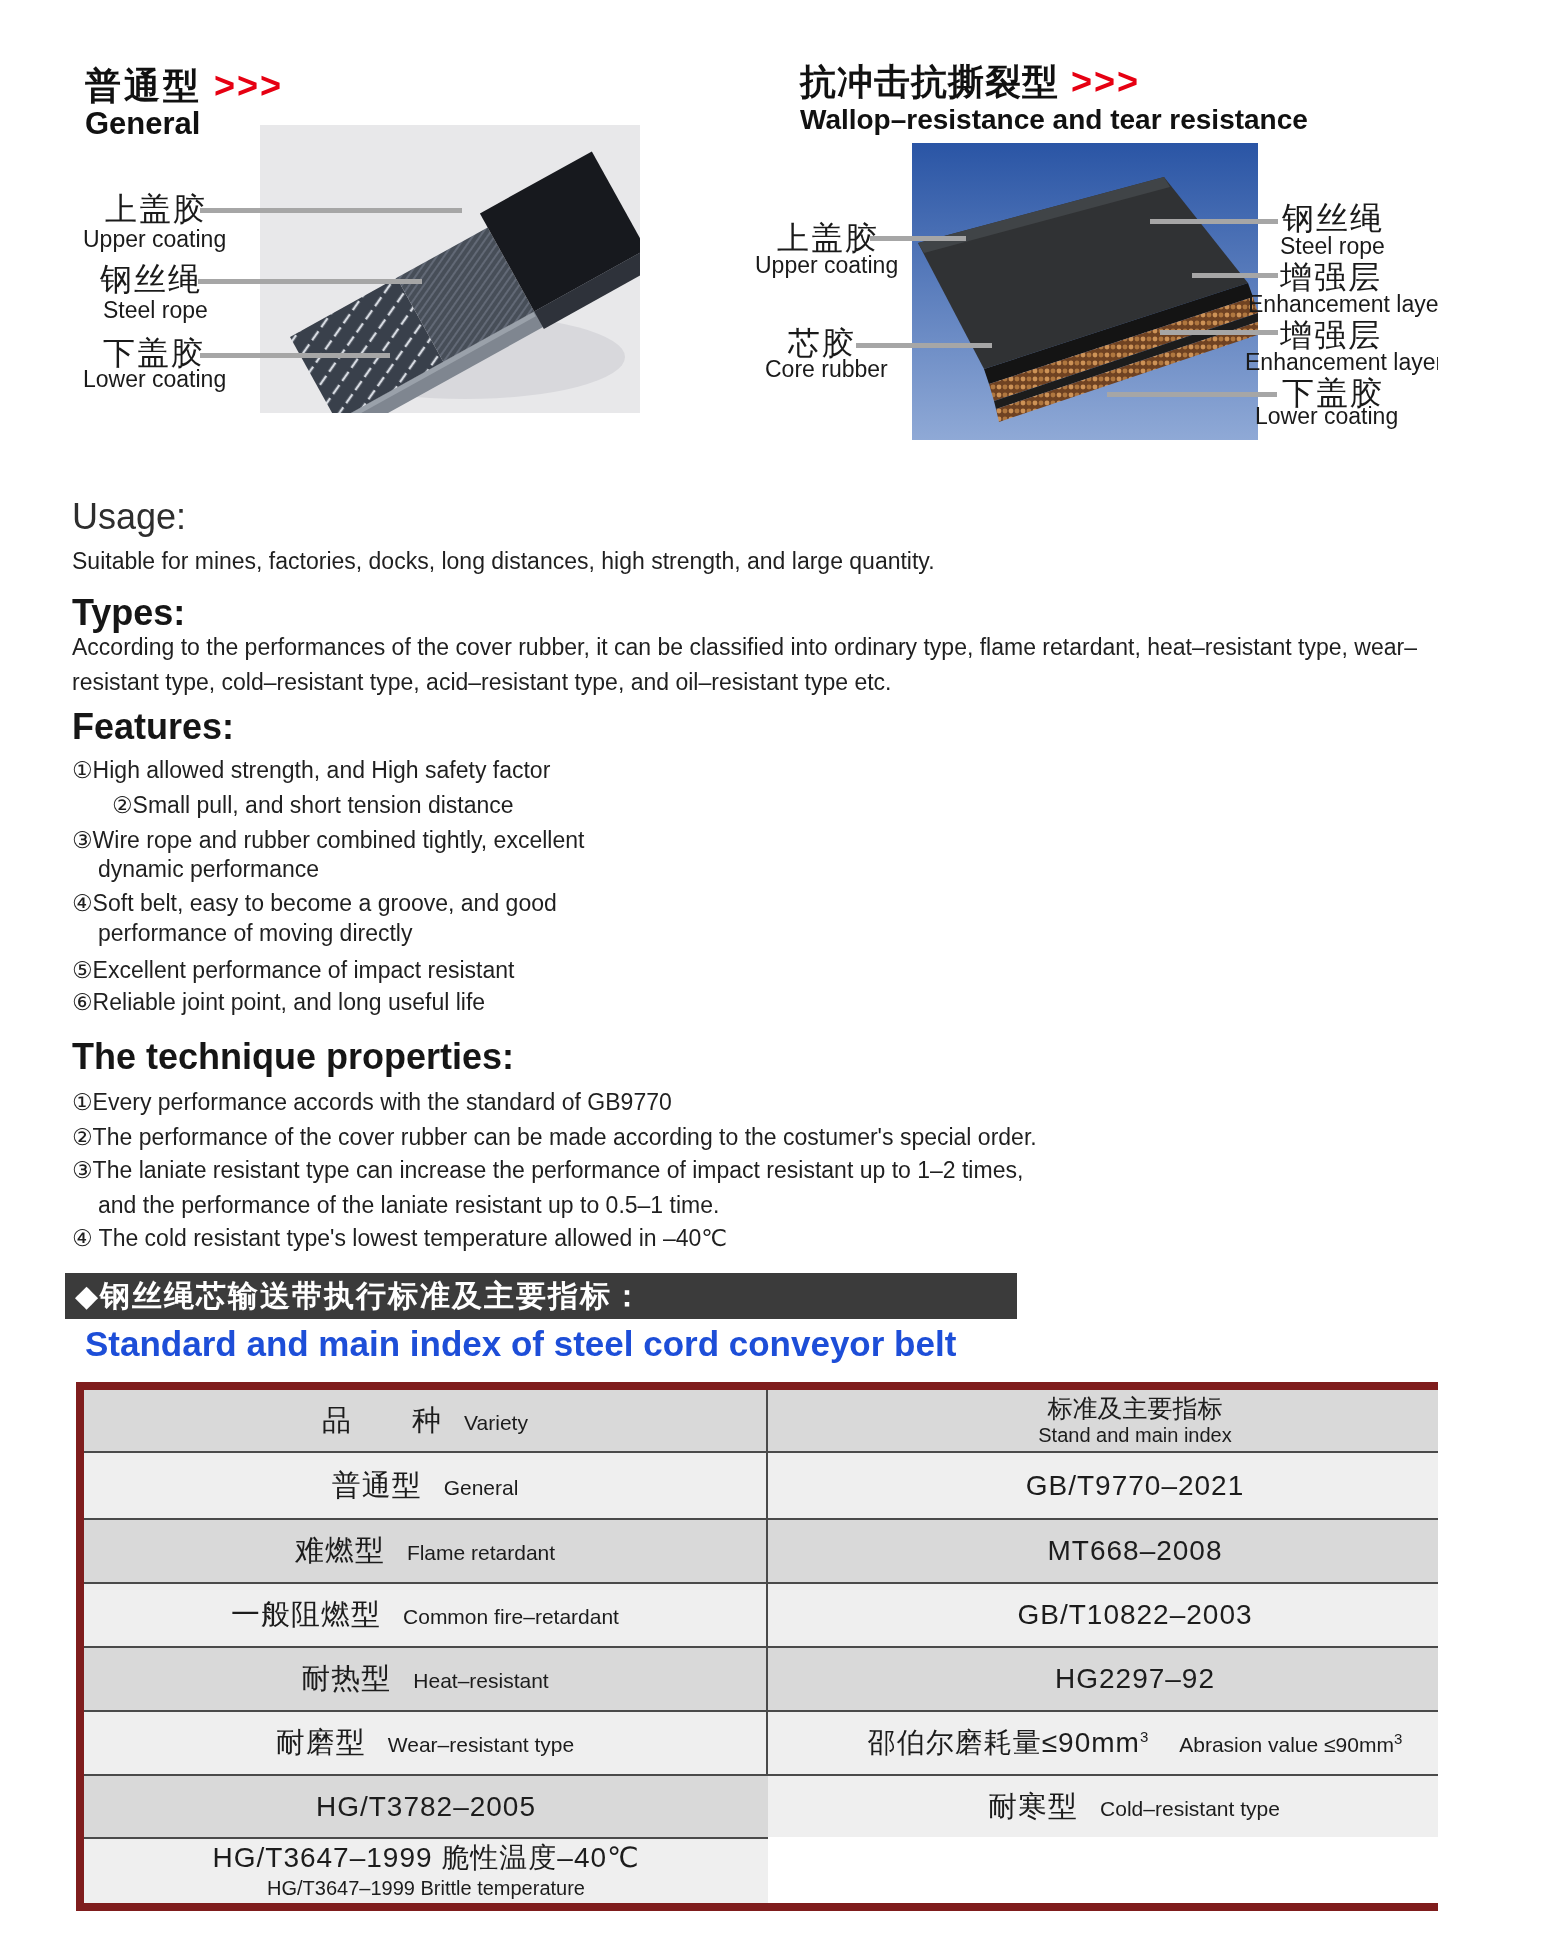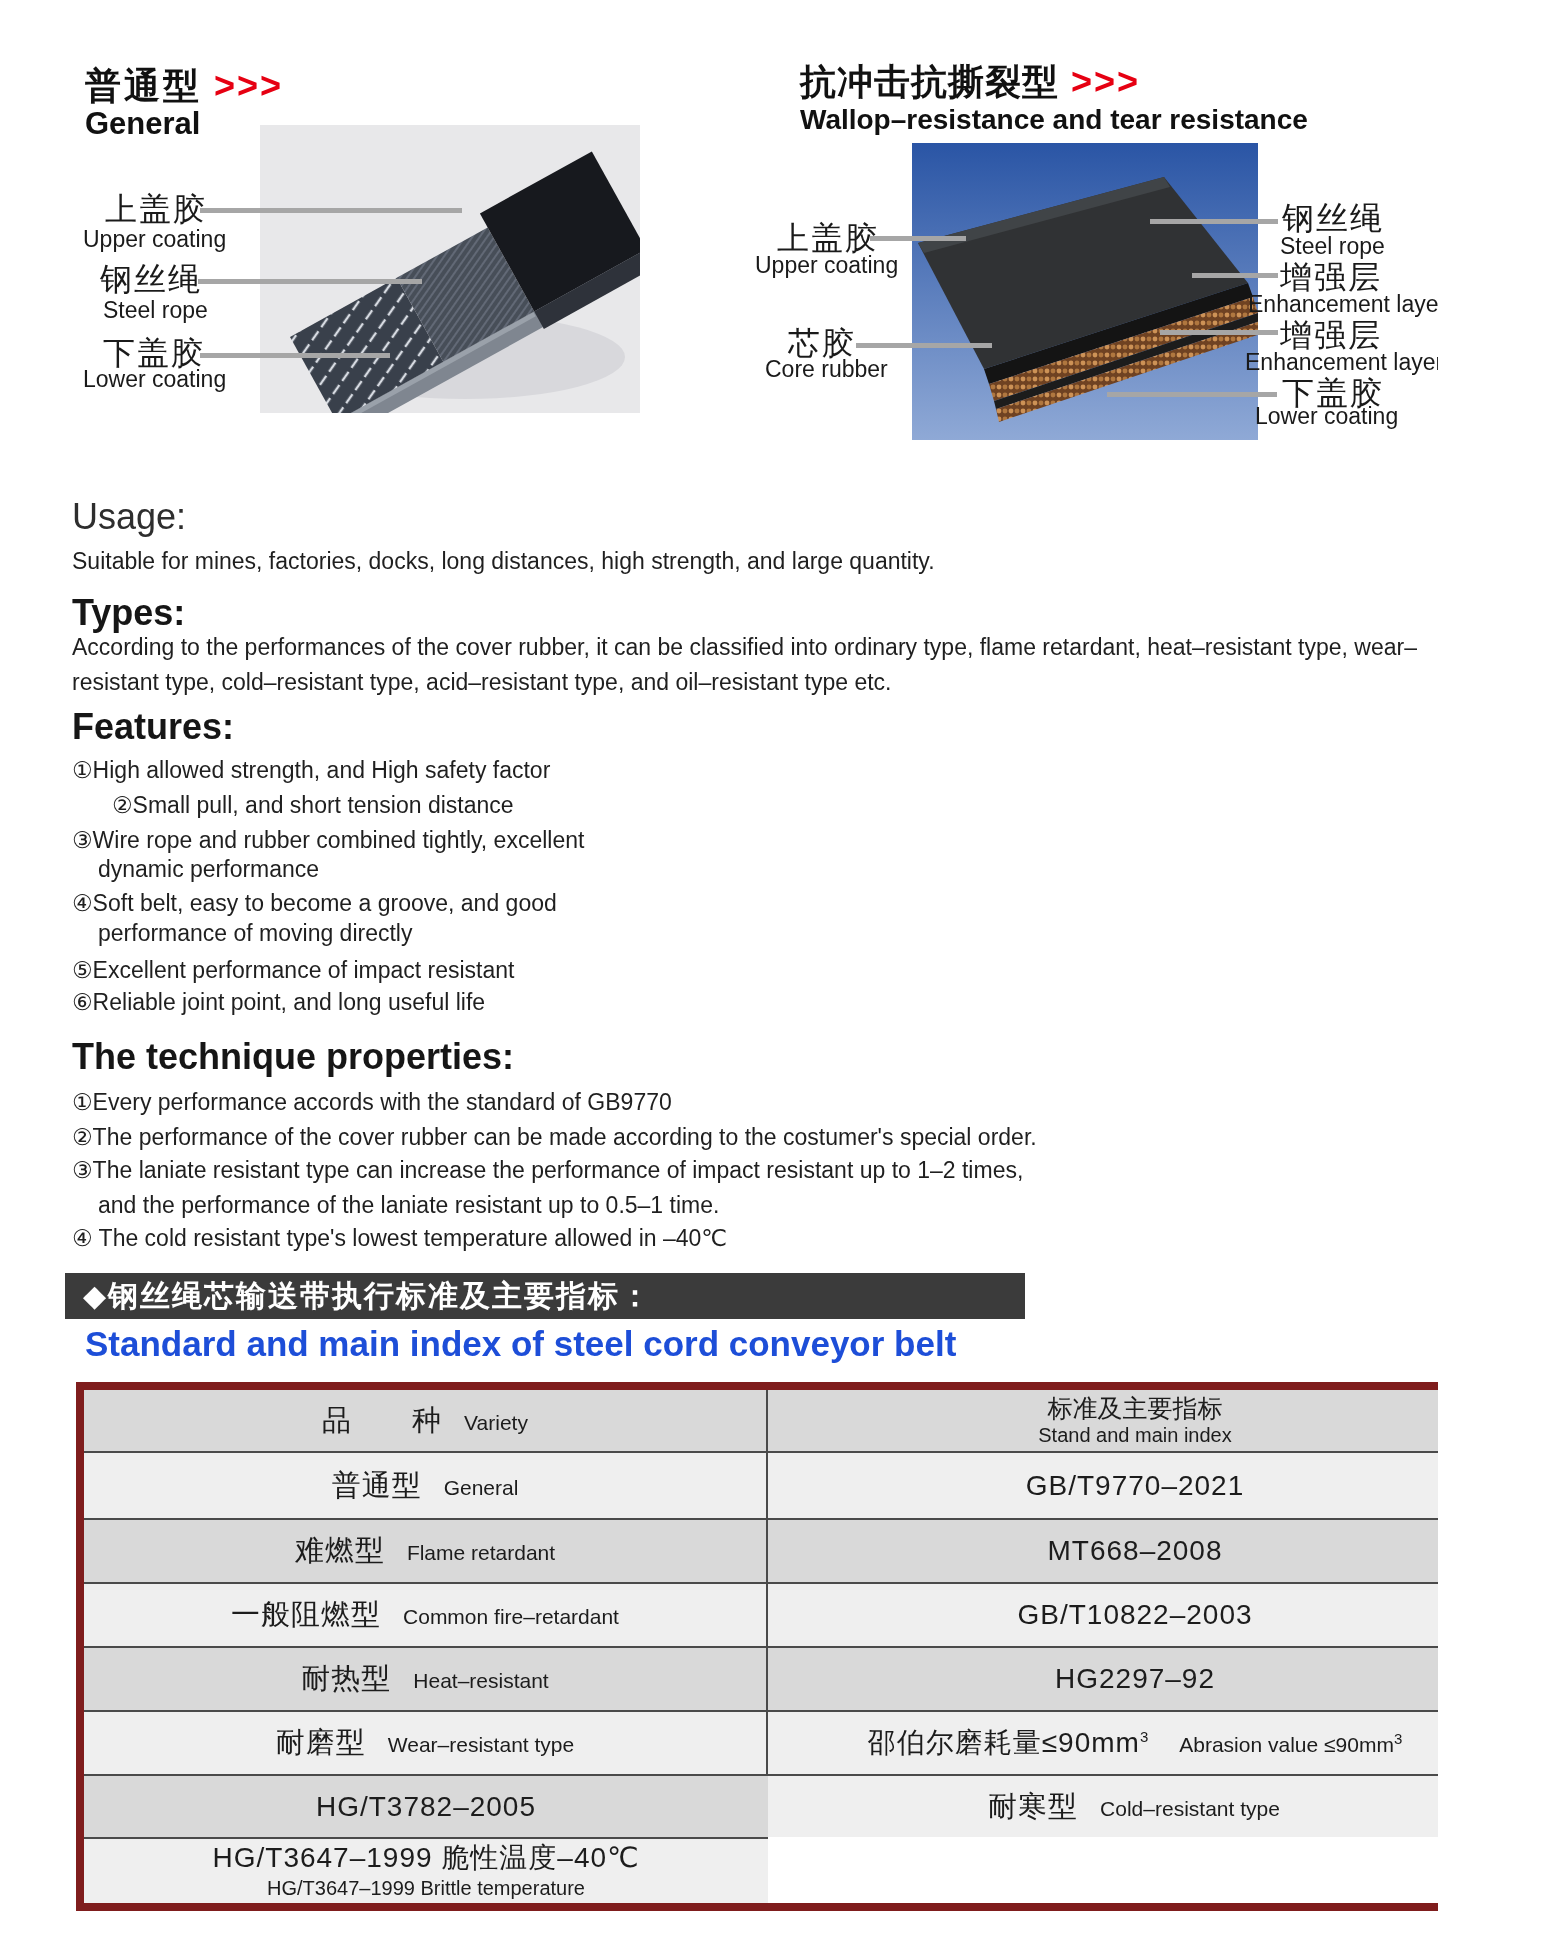--- a/index.html
+++ b/index.html
@@ -14,21 +14,21 @@
   .cn-label{font-size:32px;color:#1a1a1a;letter-spacing:2px;white-space:nowrap;}
   .en-label{font-size:23px;color:#1a1a1a;white-space:nowrap;}
   .lead{position:absolute;height:5px;background:#a6a6a6;z-index:5;}
   
   .sec-h{font-size:36px;font-weight:bold;color:#161616;white-space:nowrap;}
   .sec-h.thin{font-weight:400;color:#2e2e2e;}
   .body-line{font-size:23px;color:#1f1f1f;white-space:nowrap;}
   .indent{padding-left:26px;}
   
   .banner{background:#3b3b3b;color:#ffffff;font-size:30px;font-weight:bold;
-          line-height:46px;padding-left:18px;letter-spacing:2px;white-space:nowrap;}
+          line-height:46px;padding-left:10px;letter-spacing:2px;white-space:nowrap;}
   .tbl-title{font-size:35px;font-weight:bold;color:#1d4ed8;white-space:nowrap;}
   
   .tbl{position:absolute;left:76px;top:1382px;width:1418px;
        display:grid;grid-template-columns:684px 734px;
        grid-template-rows:61px 67px 64px 64px 64px 64px 63px 66px;
        border:8px solid #7f1d1d;box-sizing:border-box;}
   .cell{display:flex;align-items:center;justify-content:center;box-sizing:border-box;}
   .cell.c1{border-right:2px solid #4a4a4a;}
   .cell.bt{border-top:2px solid #4a4a4a;}
   .cell.l{background:#efefef;}

